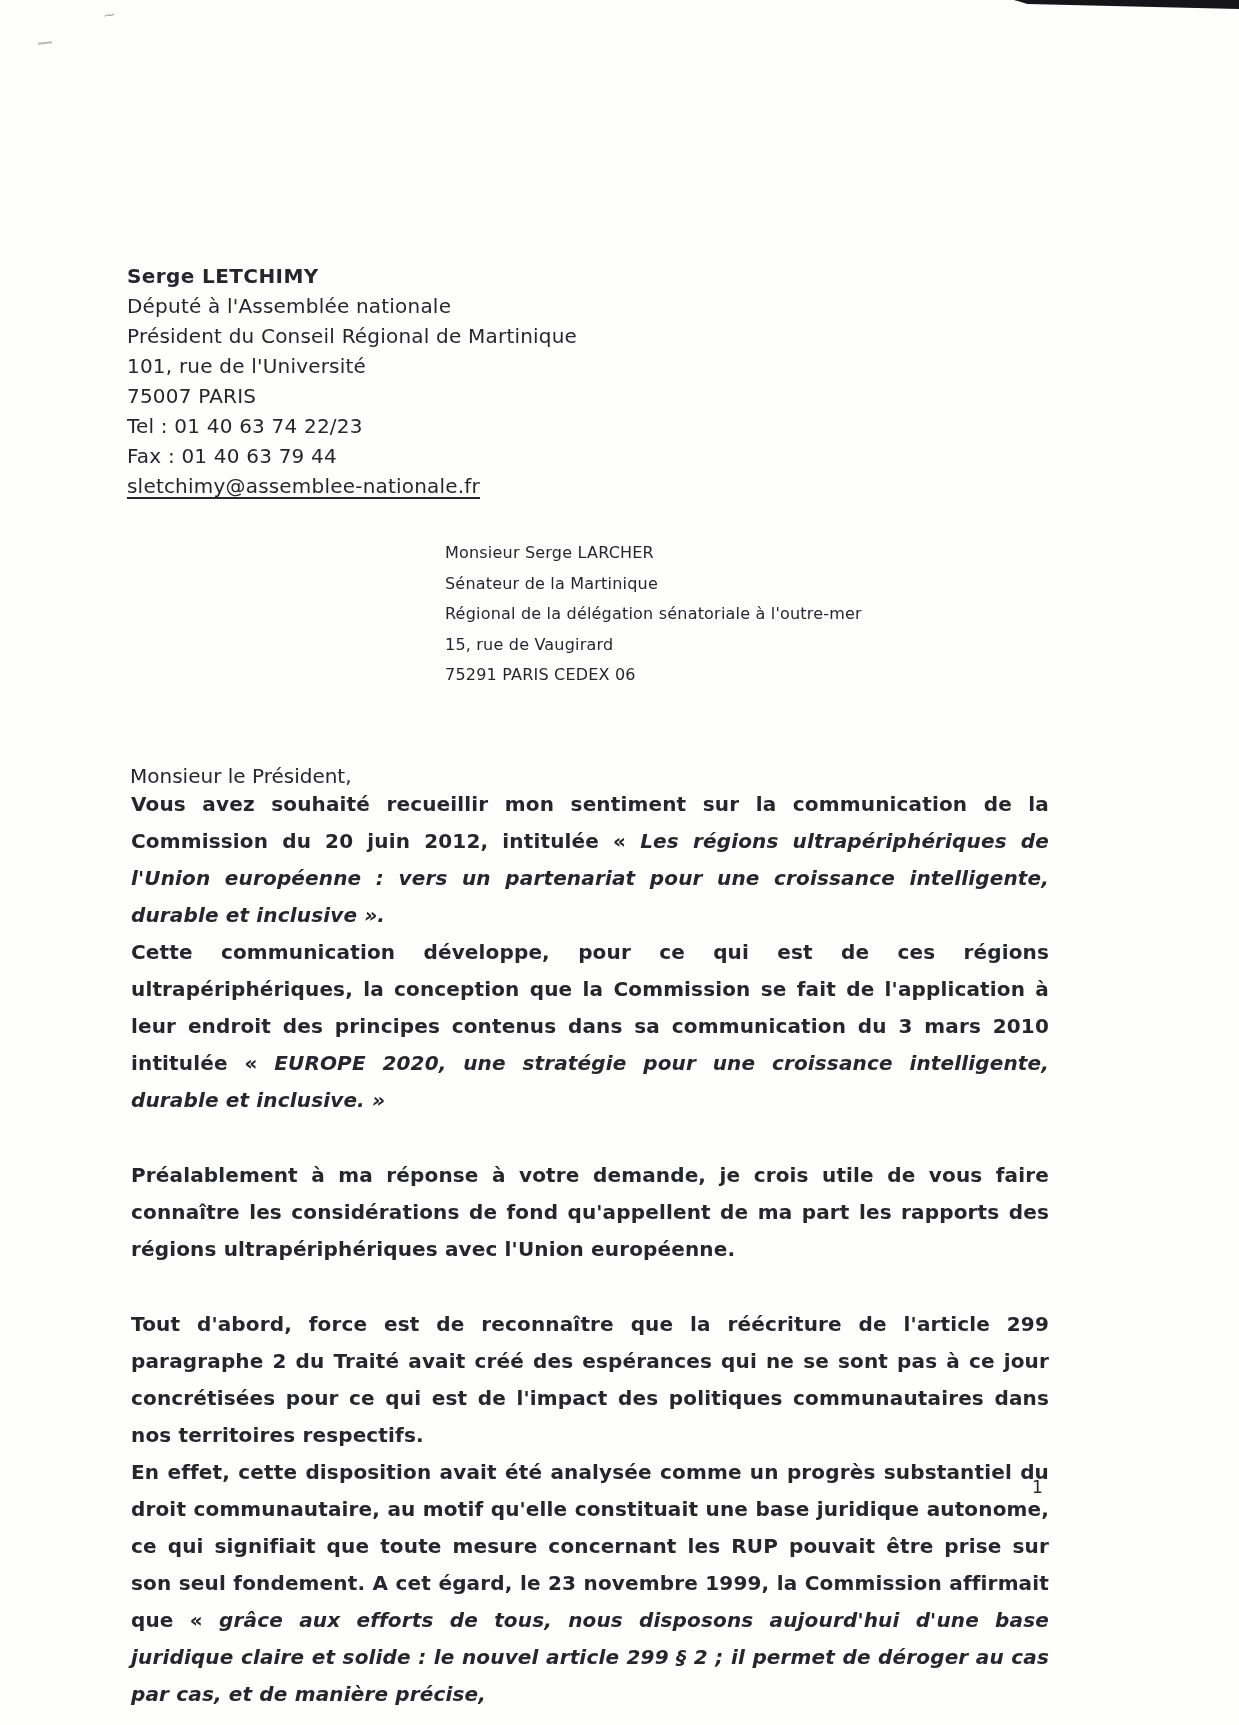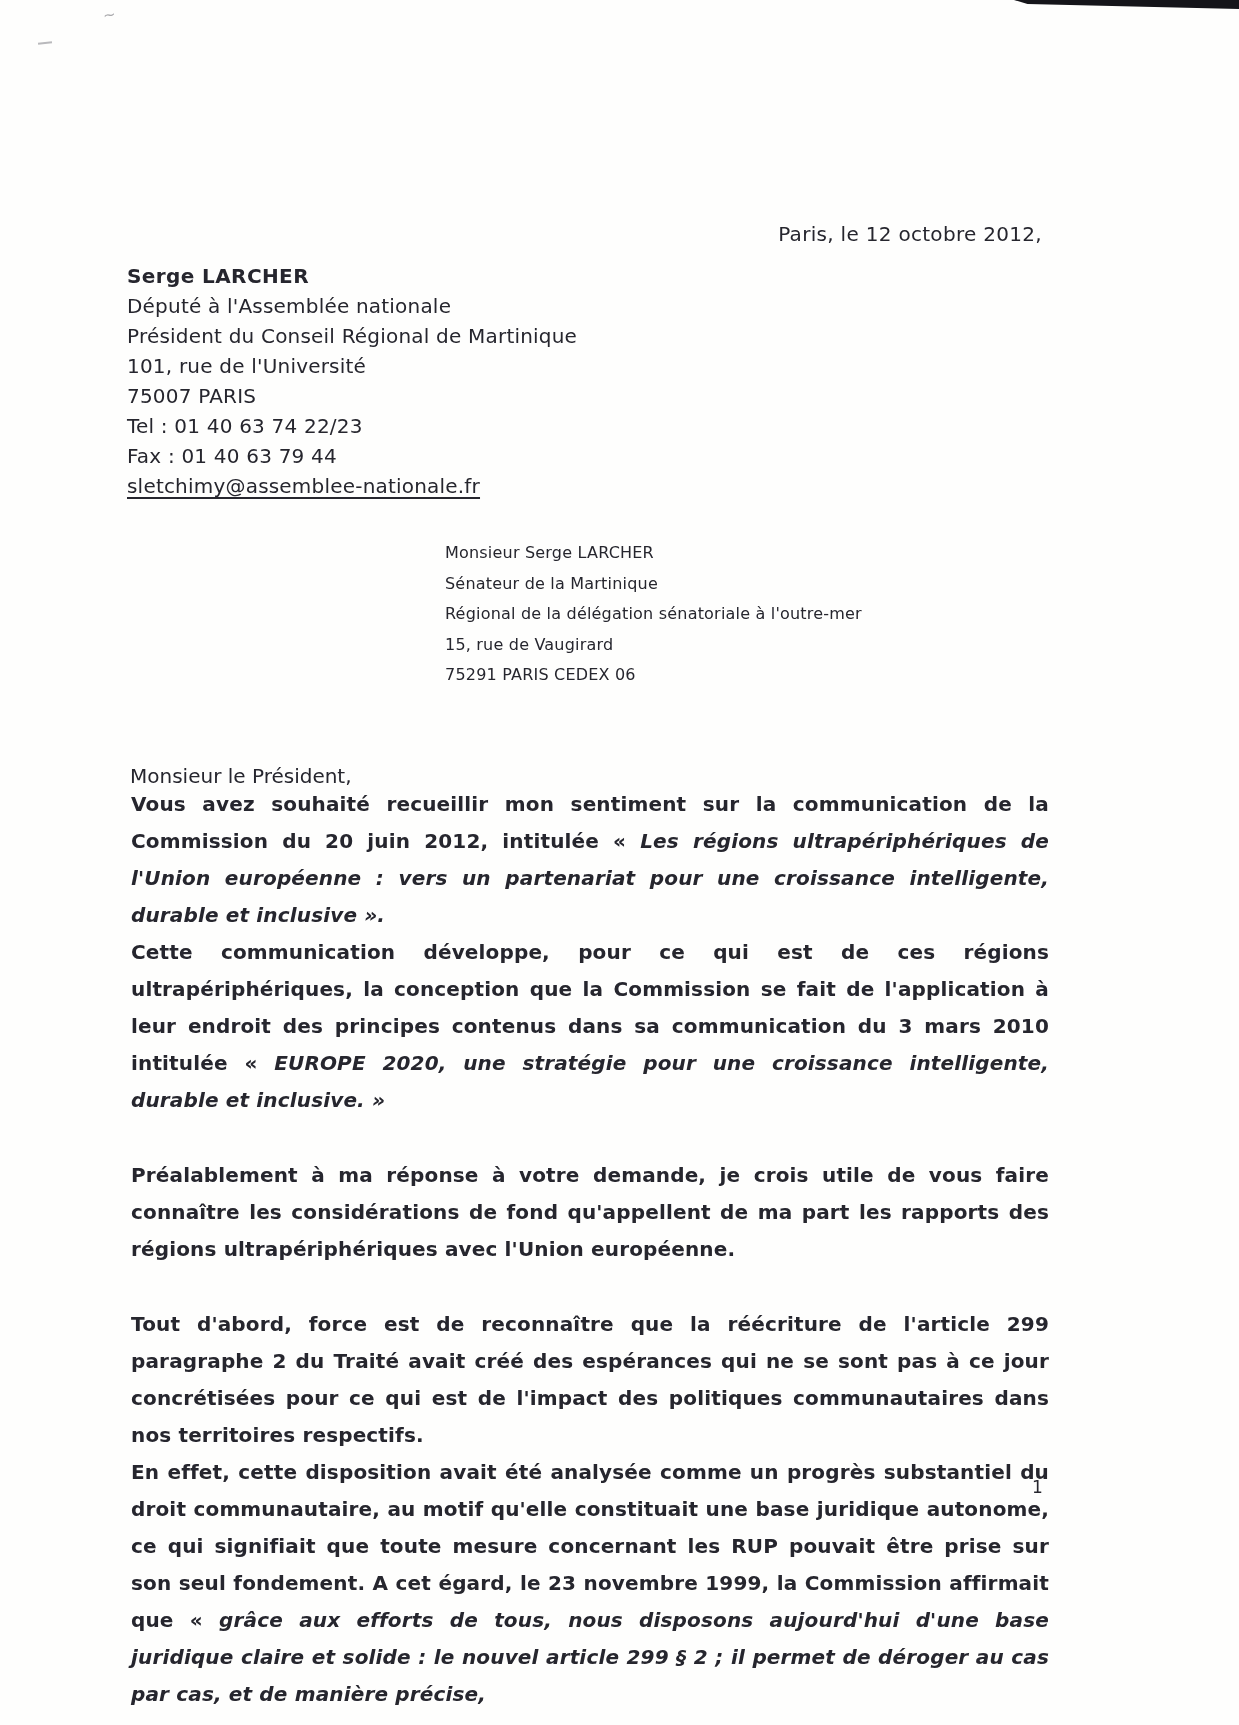--- a/index.html
+++ b/index.html
@@ -108,24 +108,23 @@
 </style>
 </head>
 <body>
 
 <div class="page" style="color: rgb(38, 38, 46);">
 
   <div class="artifact-corner"></div>
   <div class="artifact-squiggle">~</div>
   <div class="artifact-dash"></div>
 
-  <div class="date-line">Paris, le 12 octobre 2012,</div>
 
   <div class="sender">
-    <div class="name">Serge LARCHER</div>
+    <div class="name">Serge LETCHIMY</div>
     <div>Député à l'Assemblée nationale</div>
     <div>Président du Conseil Régional de Martinique</div>
     <div>101, rue de l'Université</div>
     <div>75007 PARIS</div>
     <div>Tel : 01 40 63 74 22/23</div>
     <div>Fax : 01 40 63 79 44</div>
     <div class="email">sletchimy@assemblee-nationale.fr</div>
   </div>
 
   <div class="recipient">

